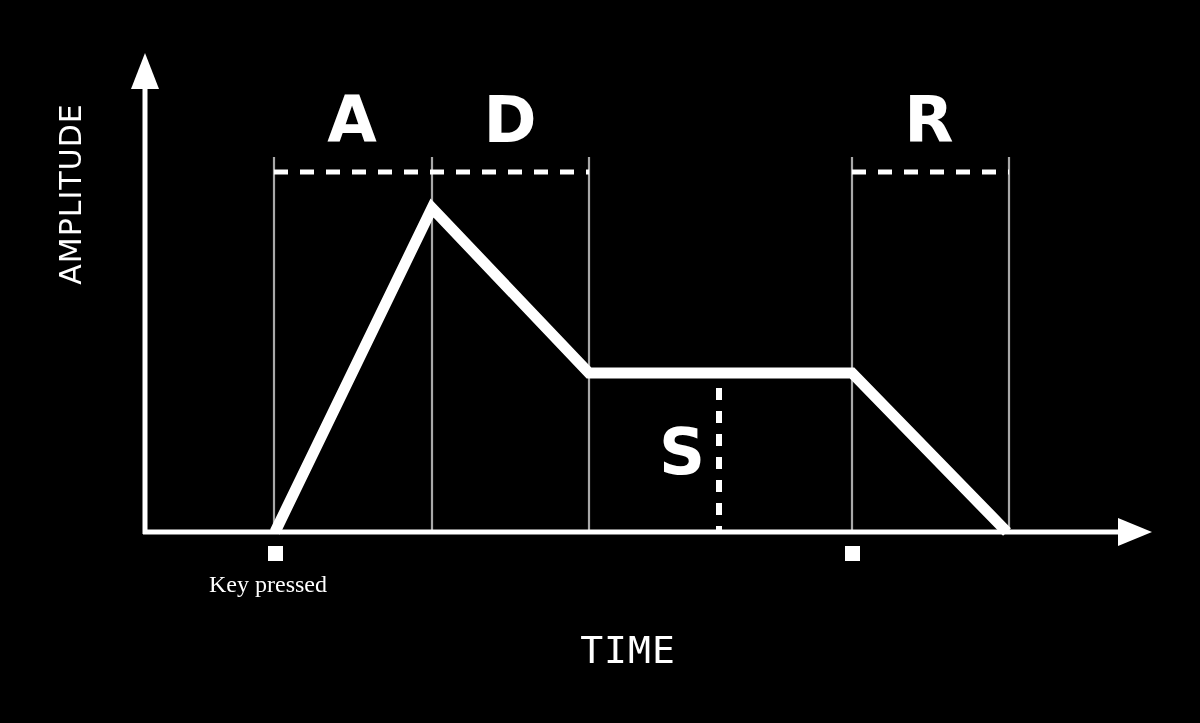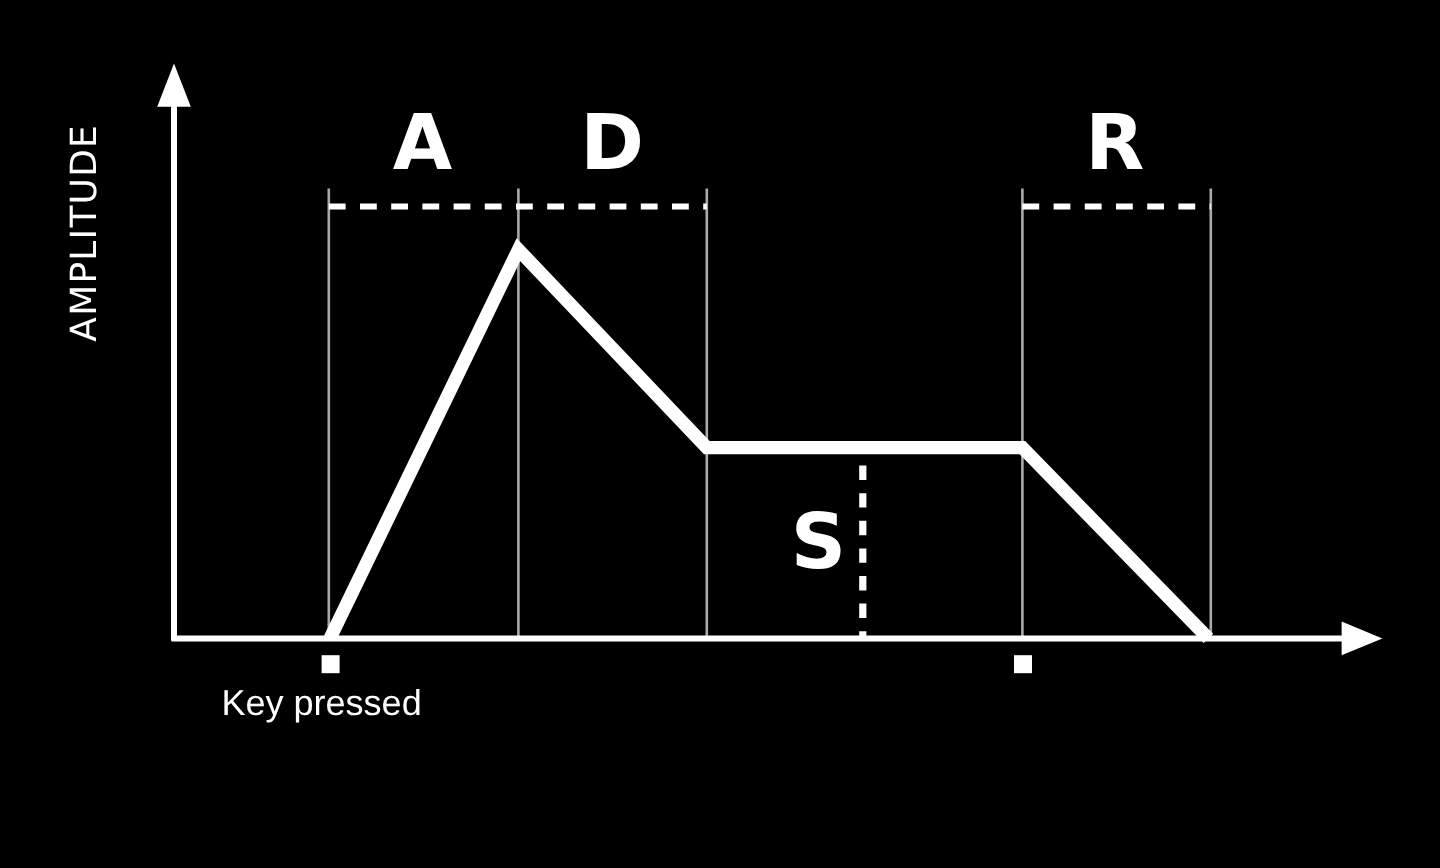--- a/index.html
+++ b/index.html
@@ -42,22 +42,22 @@
     letter-spacing: 1px;
     transform: translate(-50%, -50%);
   }
   .axis-title-y {
     font-family: "DejaVu Sans", sans-serif;
     font-size: 30px;
     letter-spacing: 1px;
     transform-origin: 50% 50%;
   }
   .key-label {
-    font-family: Liberation Sans, sans-serif;
-    font-size: 30px;
+    font-family: Liberation Serif, serif;
+    font-size: 24px;
     transform: translate(-50%, 0);
   }
 </style>
 </head>
 <body>
 
 <div id="stage">
 
   <svg width="1200" height="723" viewBox="0 0 1200 723">
 
@@ -92,16 +92,17 @@
     <rect x="845" y="546" width="15" height="15" fill="#ffffff"></rect>
   </svg>
 
   <div class="ov-label phase-letter" style="left:352px; top:120px;">A</div>
   <div class="ov-label phase-letter" style="left:510px; top:120px;">D</div>
   <div class="ov-label phase-letter" style="left:682px; top:452px;">S</div>
   <div class="ov-label phase-letter" style="left:929px; top:120px;">R</div>
 
   <div class="ov-label axis-title-y" style="left:56px; top:194px; transform: rotate(-90deg) translate(-50%, 0); transform-origin: 0 0;">AMPLITUDE</div>
 
+  <div class="ov-label axis-title" style="left:628px; top:650px;">TIME</div>
 
   <div class="ov-label key-label" style="left:268px; top:572px;">Key pressed</div>
 
 </div>
 
 </body></html>

